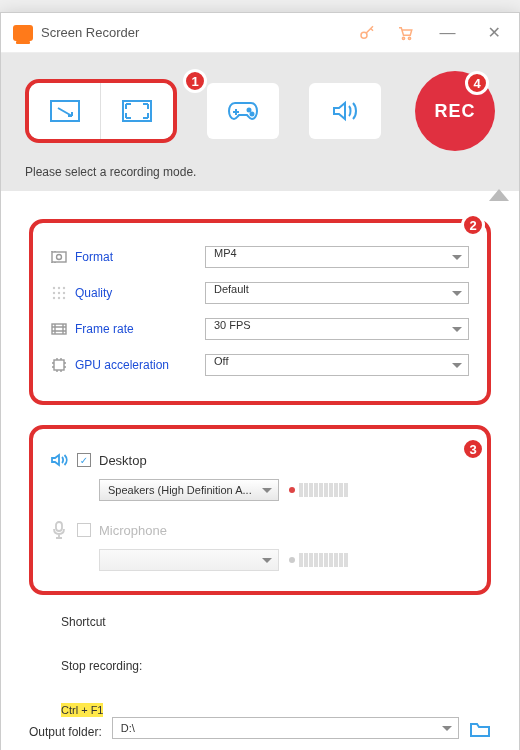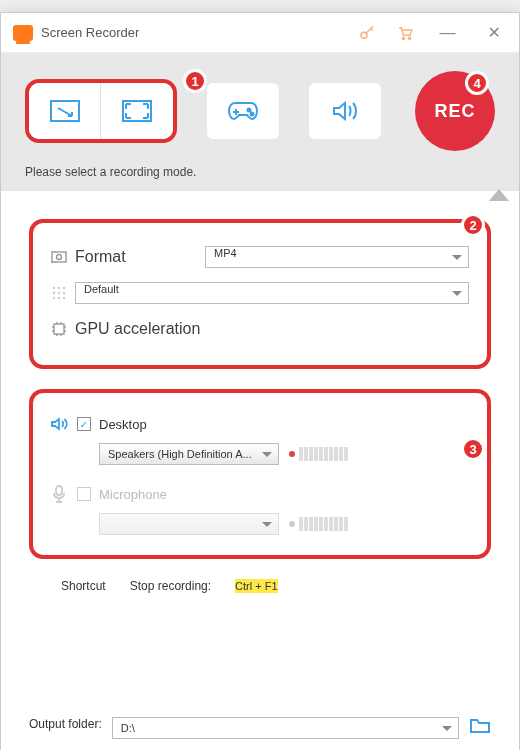--- a/index.html
+++ b/index.html
@@ -47,21 +47,21 @@
     border-bottom: 12px solid #bbb;
   }
   .settings-panel {
     margin: 28px 28px 0; border: 4px solid #e03030; border-radius: 14px;
     padding: 16px 18px 18px;
   }
   .setting-row {
     display: flex; align-items: center; height: 36px;
   }
   .setting-icon { width: 24px; color: #888; font-size: 14px; }
-  .setting-label { width: 130px; color: #404040; font-size: 16px; }
+  .setting-label { width: 130px; color: #1d4ed8; font-size: 12px; }
   .dropdown {
     flex: 1; height: 22px; border: 1px solid #bbb; background: #fff;
     display: flex; align-items: flex-start; padding: 0 8px; font-size: 11px;
     color: #333; position: relative; cursor: pointer;
   }
   .dropdown::after {
     content: ""; position: absolute; right: 6px; top: 8px;
     border-left: 5px solid transparent; border-right: 5px solid transparent;
     border-top: 5px solid #888;
   }
@@ -86,25 +86,25 @@
     content:""; position:absolute; right:6px; top:8px;
     border-left: 5px solid transparent; border-right: 5px solid transparent;
     border-top: 5px solid #888;
   }
   .grad-dropdown.disabled { color:#bbb; border-color:#ddd; background:linear-gradient(#fafafa,#f0f0f0); }
   .vu { display: flex; align-items: center; gap: 4px; }
   .vu-dot { width: 6px; height: 6px; border-radius: 50%; background: #d44; }
   .vu-dot.off { background: #ccc; }
   .vu-bars { display: flex; gap: 1px; }
   .vu-bars span { width: 4px; height: 14px; background: #ddd; }
-  .shortcut-row { display: flex; align-items: flex-start; gap: 24px; margin: 20px 60px 0; font-size: 12px; color:#333; }
+  .shortcut-row { display: flex; align-items: flex-start; gap: 30px; margin: 20px 60px 0; font-size: 12px; color:#333;flex-direction:column; }
   .kbd { background: #ffe84a; padding: 1px 0; font-size: 11px; }
   .footer {
     position: absolute; bottom: 22px; left: 28px; right: 28px;
-    display: flex; align-items: flex-start; gap: 10px; font-size: 12px; color:#333;
+    display: flex; align-items: flex-end; gap: 10px; font-size: 12px; color:#333;
   }
   .path-input {
     flex: 1; height: 22px; border: 1px solid #bbb; display: flex; align-items: center;
     padding: 0 8px; font-size: 11px; position: relative; background:#fff;
   }
   .path-input::after {
     content:""; position:absolute; right:6px; top:8px;
     border-left: 5px solid transparent; border-right: 5px solid transparent;
     border-top: 5px solid #888;
   }
@@ -203,32 +203,48 @@
             <circle cx="8" cy="3" r="1.2"></circle>
             <circle cx="13" cy="3" r="1.2"></circle>
             <circle cx="3" cy="8" r="1.2"></circle>
             <circle cx="8" cy="8" r="1.2"></circle>
             <circle cx="13" cy="8" r="1.2"></circle>
             <circle cx="3" cy="13" r="1.2"></circle>
             <circle cx="8" cy="13" r="1.2"></circle>
             <circle cx="13" cy="13" r="1.2"></circle>
           </svg>
       </div>
+      <div class="setting-label">Quality</div>
       <div class="dropdown">
           <span>Default</span>
+        </div>
+    </div>
+    <div class="setting-row">
+      <div class="setting-icon">
+        <svg width="16" height="16" viewBox="0 0 16 16" fill="none" stroke="#999" stroke-width="1.4">
+            <rect x="1" y="3" width="14" height="10"></rect>
+            <path d="M1 6h14M1 10h14M4 3v10M12 3v10"></path>
+          </svg>
+      </div>
+      <div class="setting-label">Frame rate</div>
+      <div class="dropdown">
+          <span>30 FPS</span>
         </div>
     </div>
     <div class="setting-row">
       <div class="setting-icon">
         <svg width="16" height="16" viewBox="0 0 16 16" fill="none" stroke="#999" stroke-width="1.4">
             <rect x="3" y="3" width="10" height="10"></rect>
             <path d="M6 1v2M10 1v2M6 13v2M10 13v2M1 6h2M1 10h2M13 6h2M13 10h2"></path>
           </svg>
       </div>
       <div class="setting-label">GPU acceleration</div>
+      <div class="dropdown">
+          <span>Off</span>
+        </div>
     </div>
   </div>
 
   <div class="audio-panel">
     <div class="audio-row">
       <div class="audio-icon">
         <svg width="18" height="16" viewBox="0 0 18 16" fill="none" stroke="#3aa0e8" stroke-width="1.8">
             <path d="M1 6v4h3l4 3V3L4 6H1z"></path>
             <path d="M11 5c1.5 1.5 1.5 4.5 0 6M13.5 3c3 3 3 7 0 10"></path>
           </svg>

